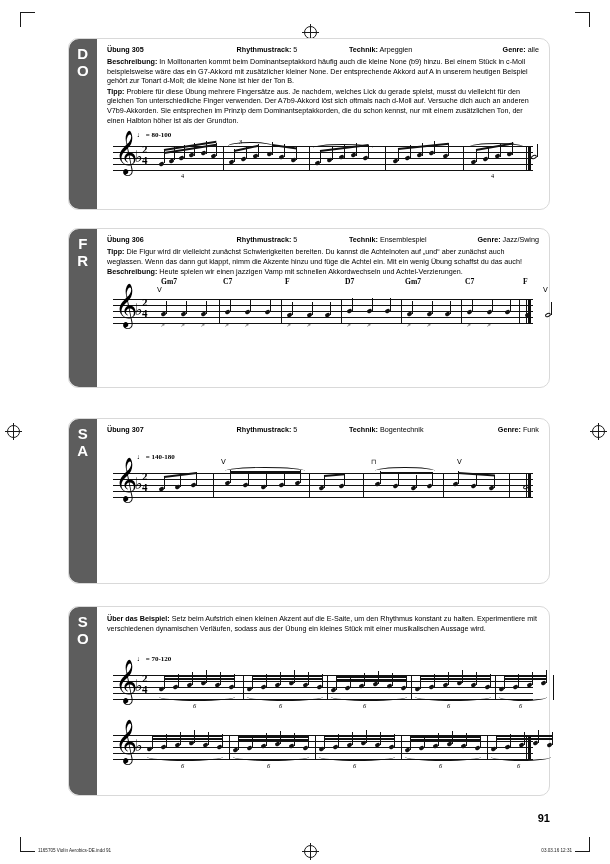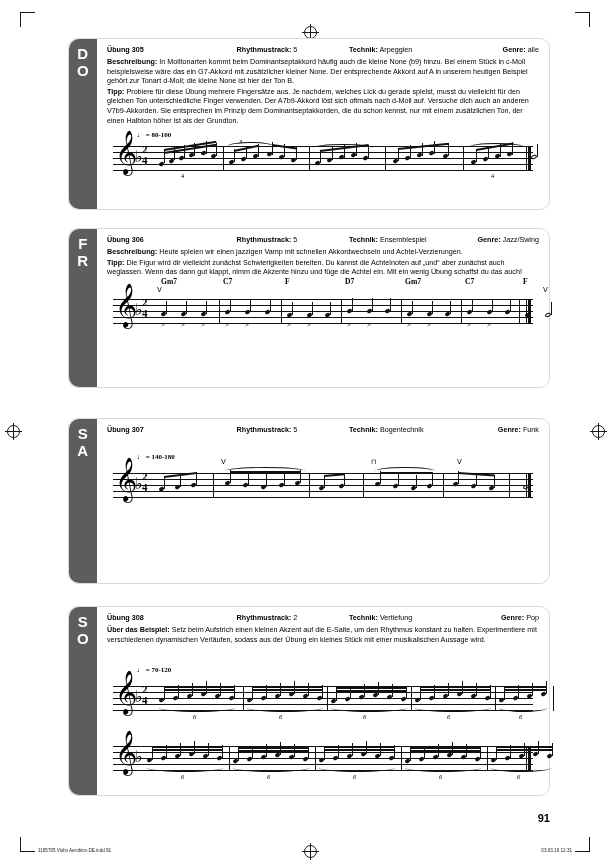--- a/index.html
+++ b/index.html
@@ -410,22 +410,22 @@
     <span>F</span>
     <span>R</span>
   </div>
   <div class="body">
     <div class="hdr">
       <div class="c1"><b>Übung 306</b></div>
       <div class="c2"><b>Rhythmustrack:</b> <span>5</span></div>
       <div class="c3"><b>Technik:</b> <span>Ensemblespiel</span></div>
       <div class="c4"><b>Genre:</b> <span>Jazz/Swing</span></div>
     </div>
+    <p class="para"><b>Tipp:</b> <span>Die Figur wird dir vielleicht zunächst Schwierigkeiten bereiten. Du kannst die Achtelnoten auf „und“ aber zunächst auch weglassen. Wenn das dann gut klappt, nimm die Akzente hinzu und füge die Achtel ein. Mit ein wenig Übung schaffst du das auch!</span></p>
     <p class="para"><b>Beschreibung:</b> <span>Heute spielen wir einen jazzigen Vamp mit schnellen Akkordwechseln und Achtel-Verzierungen.</span></p>
-    <p class="para"><b>Tipp:</b> <span>Die Figur wird dir vielleicht zunächst Schwierigkeiten bereiten. Du kannst die Achtelnoten auf „und“ aber zunächst auch weglassen. Wenn das dann gut klappt, nimm die Akzente hinzu und füge die Achtel ein. Mit ein wenig Übung schaffst du das auch!</span></p>
 
     <div class="notation" style="margin-top:16px;">
       <div class="stave" style="margin-top:14px;">
         <div class="line l0"></div>
           <div class="line l1"></div>
           <div class="line l2"></div>
           <div class="line l3"></div>
           <div class="line l4"></div>
         <div class="clef">𝄞</div>
         <div class="keysig" style="left:22px;">♭</div>
@@ -609,26 +609,20 @@
     </div>
   </div>
 </div>
 
 <div class="block" style="top:606px; height:190px;">
   <div class="tab">
     <span>S</span>
     <span>O</span>
   </div>
   <div class="body">
-    <div class="hdr">
-      <div class="c1"><b>Übung 308</b></div>
-      <div class="c2"><b>Rhythmustrack:</b> <span>2</span></div>
-      <div class="c3"><b>Technik:</b> <span>Vertiefung</span></div>
-      <div class="c4"><b>Genre:</b> <span>Pop</span></div>
-    </div>
     <p class="para"><b>Über das Beispiel:</b> <span>Setz beim Aufstrich einen kleinen Akzent auf die E-Saite, um den Rhythmus konstant zu halten. Experimentiere mit verschiedenen dynamischen Verläufen, sodass aus der Übung ein kleines Stück mit einer musikalischen Aussage wird.</span></p>
 
     <div class="notation" style="margin-top:22px;">
       <div class="tempo">♩ = 70-120</div>
 
       <div class="stave" style="margin-top:6px;">
         <div class="line l0"></div>
           <div class="line l1"></div>
           <div class="line l2"></div>
           <div class="line l3"></div>

